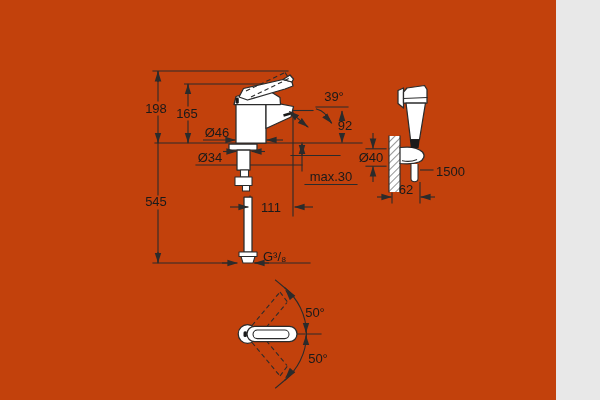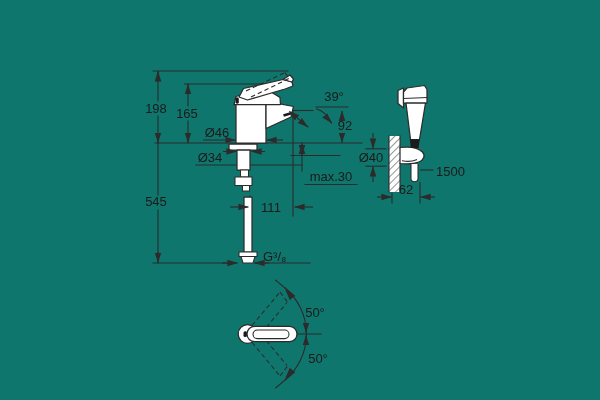--- a/index.html
+++ b/index.html
@@ -1,16 +1,16 @@
 <!DOCTYPE html>
 <html><head>
 <meta charset="utf-8">
 <style>
   html,body{margin:0;padding:0;background:#e8e8e8;}
-  .stage{width:600px;height:400px;background:#0f766e;position:relative;overflow:hidden;
+  .stage{width:556px;height:400px;background:#c2410c;position:relative;overflow:hidden;
          font-family:"Liberation Sans","DejaVu Sans",sans-serif;}
   svg{display:block}
   .ln{stroke:#2b2b2b;stroke-width:1.1;fill:none;stroke-linecap:square}
   .dash{stroke:#2b2b2b;stroke-width:1.1;fill:none;stroke-dasharray:4.5 3;stroke-linecap:butt}
   .shape{fill:#ffffff;stroke:#2b2b2b;stroke-width:1.25;stroke-linejoin:round}
   .shapethin{fill:#ffffff;stroke:#2b2b2b;stroke-width:1.05;stroke-linejoin:round}
   .dark{fill:#1b1b1b;stroke:none}
   .arr{stroke:#2b2b2b;stroke-width:1.1;fill:none}
   .dim{font-family:"Liberation Sans","DejaVu Sans",sans-serif;font-size:13px;fill:#1a1a1a;
        text-anchor:middle}

